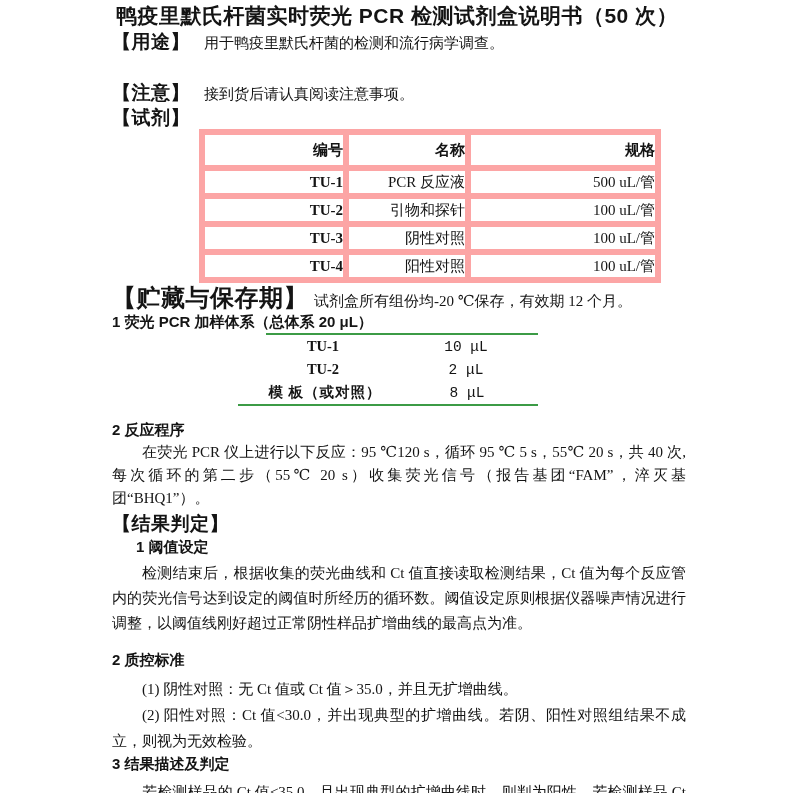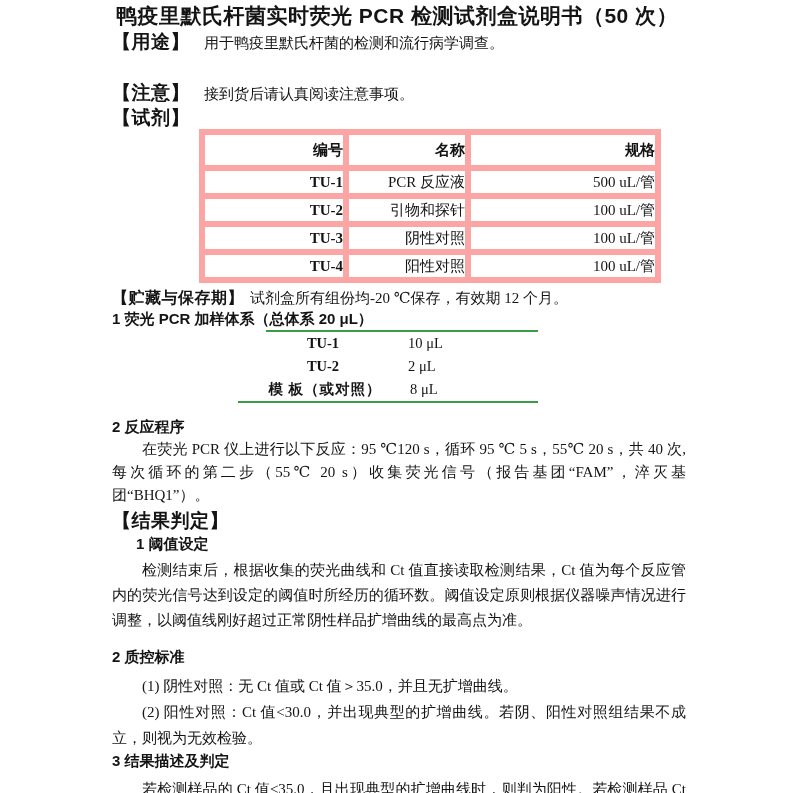--- a/index.html
+++ b/index.html
@@ -13,21 +13,21 @@
     padding-top:2px;text-align:center;font-weight:bold;font-size:21px;line-height:28px;
     font-family:Liberation Sans, sans-serif;letter-spacing:0.5px;
   }
   .content{padding-left:112px;padding-right:108px;}
   .sec-row{display:flex;align-items:baseline;line-height:23px;}
   .sec-row.first{margin-top:26px;}
   .sec-label{
     font-family:"Liberation Sans","DejaVu Sans",sans-serif;
     font-weight:bold;font-size:19px;white-space:nowrap;letter-spacing:0.5px;
   }
-  .sec-label.big{font-size:16px;}
+  .sec-label.big{font-size:24px;}
   .sec-text{font-size:15px;margin-left:14px;}
   .sec-text.tight{margin-left:6px;}
 
   table.reagent{
     border-collapse:collapse;margin-left:87px;margin-top:0;
   }
   table.reagent th,table.reagent td{
     border:6px solid #fca5a5;text-align:right;font-size:15px;padding:0;
   }
   table.reagent th{height:30px;font-weight:bold;}
@@ -40,21 +40,21 @@
     font-weight:bold;font-size:15px;line-height:18px;margin-top:0;
   }
   .num-heading.sp{margin-top:14px;line-height:20px;}
 
   .mix-table{margin-left:126px;width:300px;}
   .mix-top-rule{height:2px;background:#3c9b46;margin-left:28px;margin-top:2px;}
   .mix-bottom-rule{height:2px;background:#3c9b46;}
   .mix-row{display:flex;height:23px;align-items:center;font-size:14.5px;}
   .mix-name{width:170px;text-align:center;font-weight:bold;}
   .mix-name.wide{text-align:center;padding-left:2px;letter-spacing:1px;}
-  .mix-vol{flex:1;text-align:left;padding-right:14px;}
+  .mix-vol{flex:1;text-align:center;padding-right:14px;font-family:Liberation Mono, monospace;}
 
   .para{font-size:15px;text-align:justify;text-indent:2em;margin:0;}
   .para.lh23{line-height:23px;margin-top:1px;margin-bottom:2px;}
   .para.lh25{line-height:25px;margin-top:4px;}
   .para.item{line-height:26px;}
   .para.item.first{margin-top:6px;}
   .para.last{line-height:25px;margin-top:6px;}
 </style>
 </head>
 <body>

